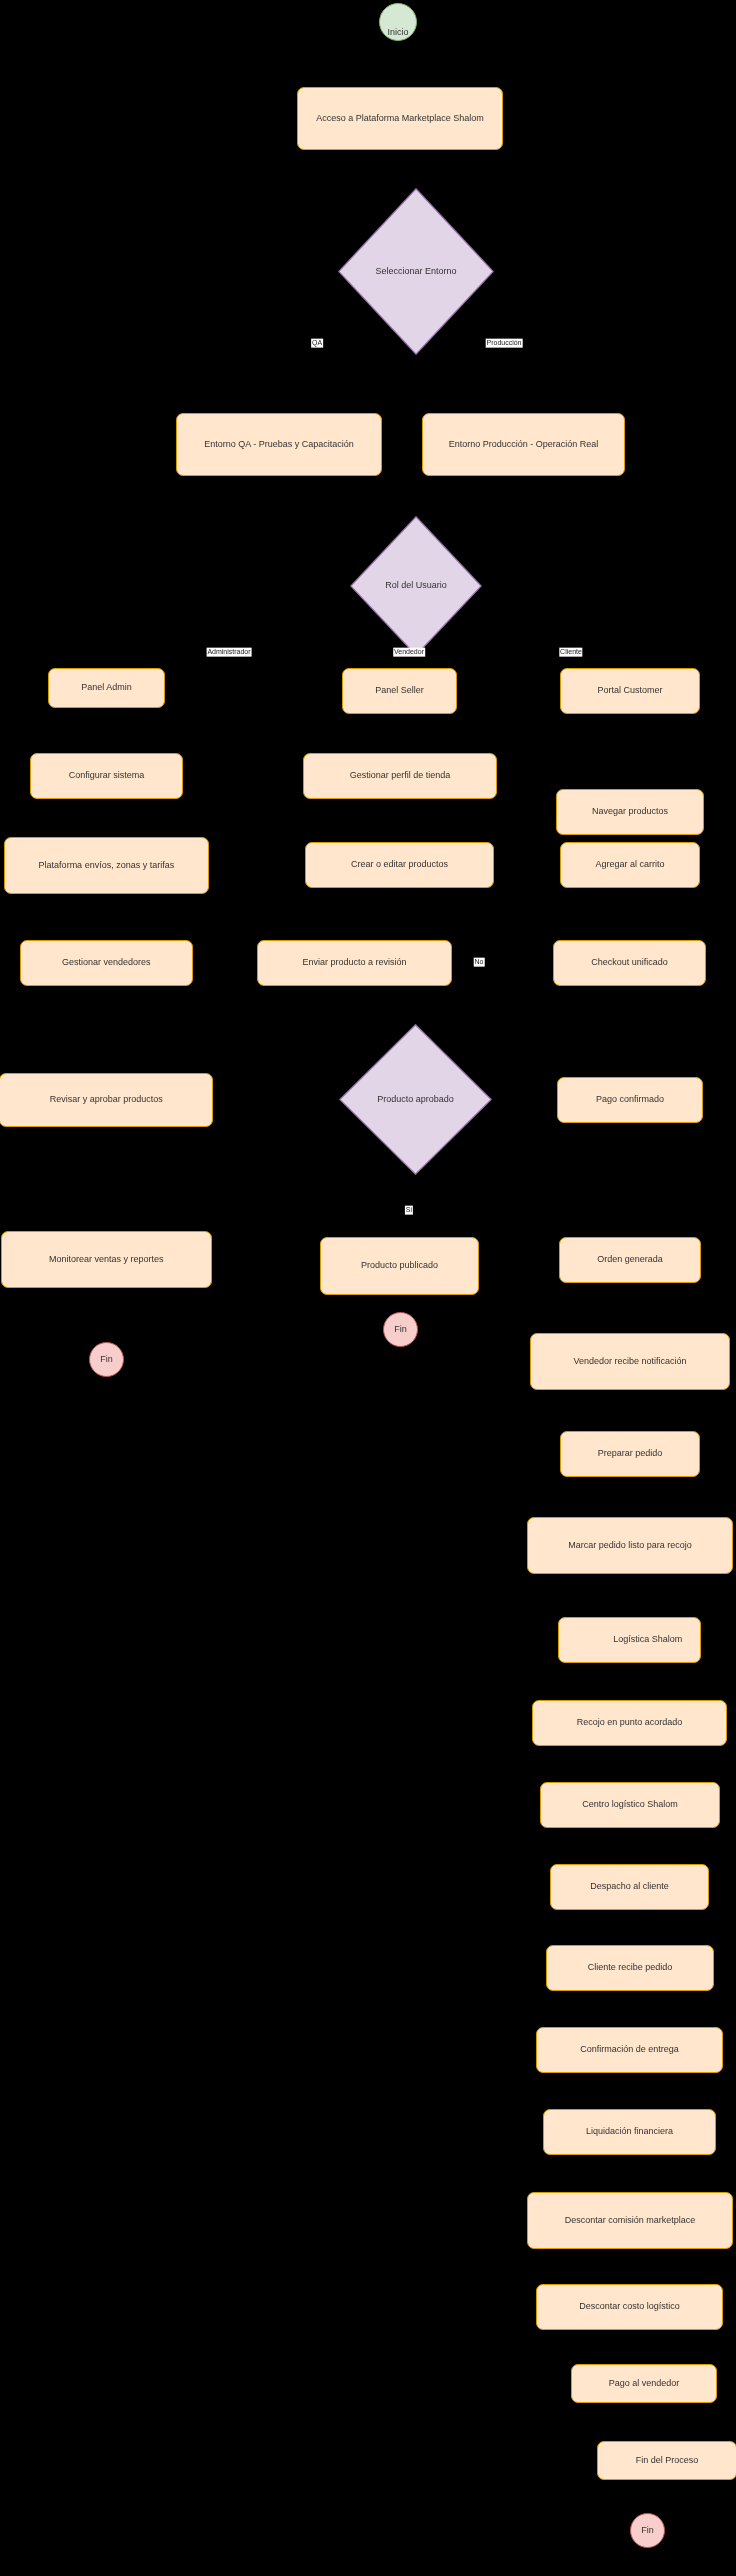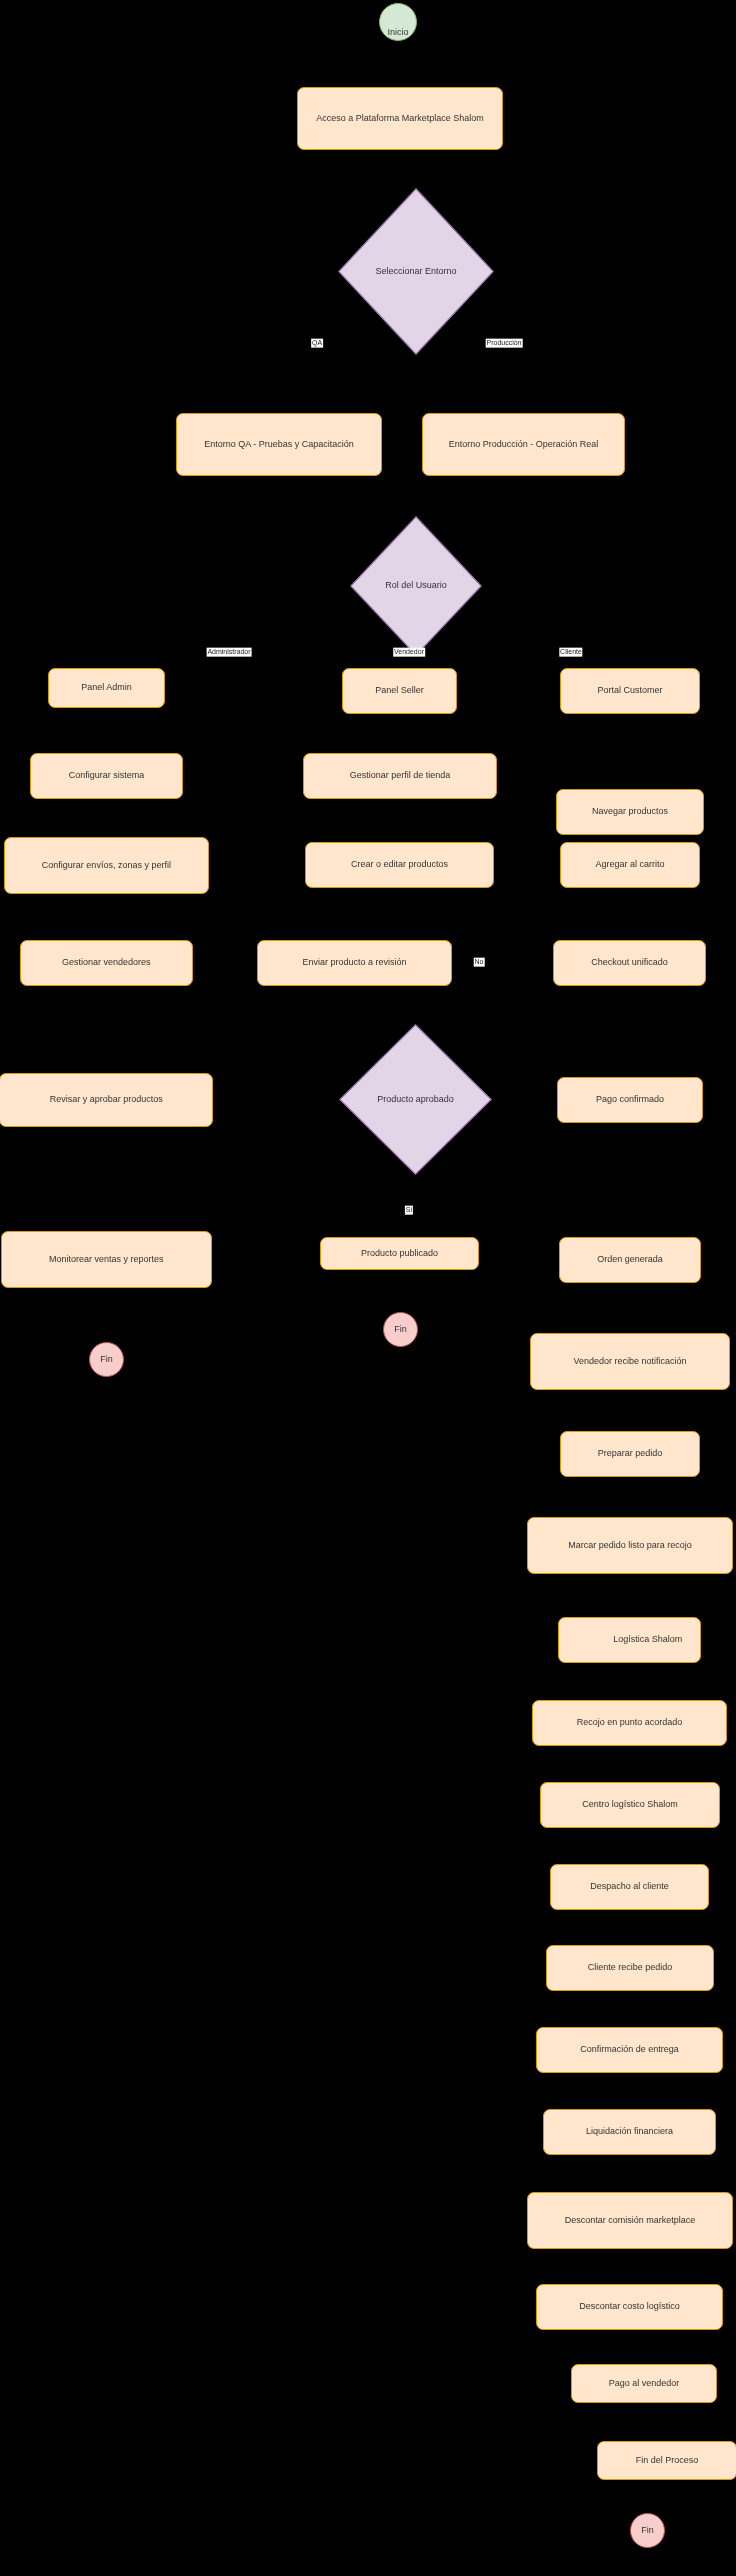--- a/index.html
+++ b/index.html
@@ -169,21 +169,21 @@
       <div class="node process" style="left: 30px; top: 753px; width: 153px; height: 46px;">
         <span>Configurar sistema</span>
       </div>
       <div class="node process" style="left: 303px; top: 753px; width: 194px; height: 46px;">
         <span>Gestionar perfil de tienda</span>
       </div>
       <div class="node process" style="left: 556px; top: 753px; width: 148px; height: 46px; margin-top: 36px;">
         <span>Navegar productos</span>
       </div>
       <div class="node process" style="left: 3.9px; top: 837px; width: 205px; height: 57px;">
-        <span>Configurar envíos, zonas y perfil</span>
+        <span>Plataforma envíos, zonas y tarifas</span>
       </div>
       <div class="node process" style="left: 305px; top: 842px; width: 189px; height: 46px;">
         <span>Crear o editar productos</span>
       </div>
       <div class="node process" style="left: 560px; top: 842px; width: 140px; height: 46px;">
         <span>Agregar al carrito</span>
       </div>
       <div class="node process" style="left: 19.7px; top: 940px; width: 173px; height: 46px;">
         <span>Gestionar vendedores</span>
       </div>
@@ -201,21 +201,21 @@
       </div>
       <div class="node process" style="left: -0.8px; top: 1073px; width: 214px; height: 54px;">
         <span>Revisar y aprobar productos</span>
       </div>
       <div class="node process" style="left: 557px; top: 1077px; width: 146px; height: 46px;">
         <span>Pago confirmado</span>
       </div>
       <div class="node process" style="left: 0.8px; top: 1231px; width: 211px; height: 57px;">
         <span>Monitorear ventas y reportes</span>
       </div>
-      <div class="node process" style="left: 320px; top: 1237px; width: 159px; height: 33px;">
+      <div class="node process" style="left: 320px; top: 1237px; width: 159px; height: 58px;">
         <span>Producto publicado</span>
       </div>
       <div class="node process" style="left: 559px; top: 1237px; width: 142px; height: 46px;">
         <span>Orden generada</span>
       </div>
       <div class="node end" style="left: 89px; top: 1342px; width: 35px; height: 35px;">
         <span>Fin</span>
       </div>
       <div class="node end" style="left: 383px; top: 1312px; width: 35px; height: 35px;">
         <span>Fin</span>

